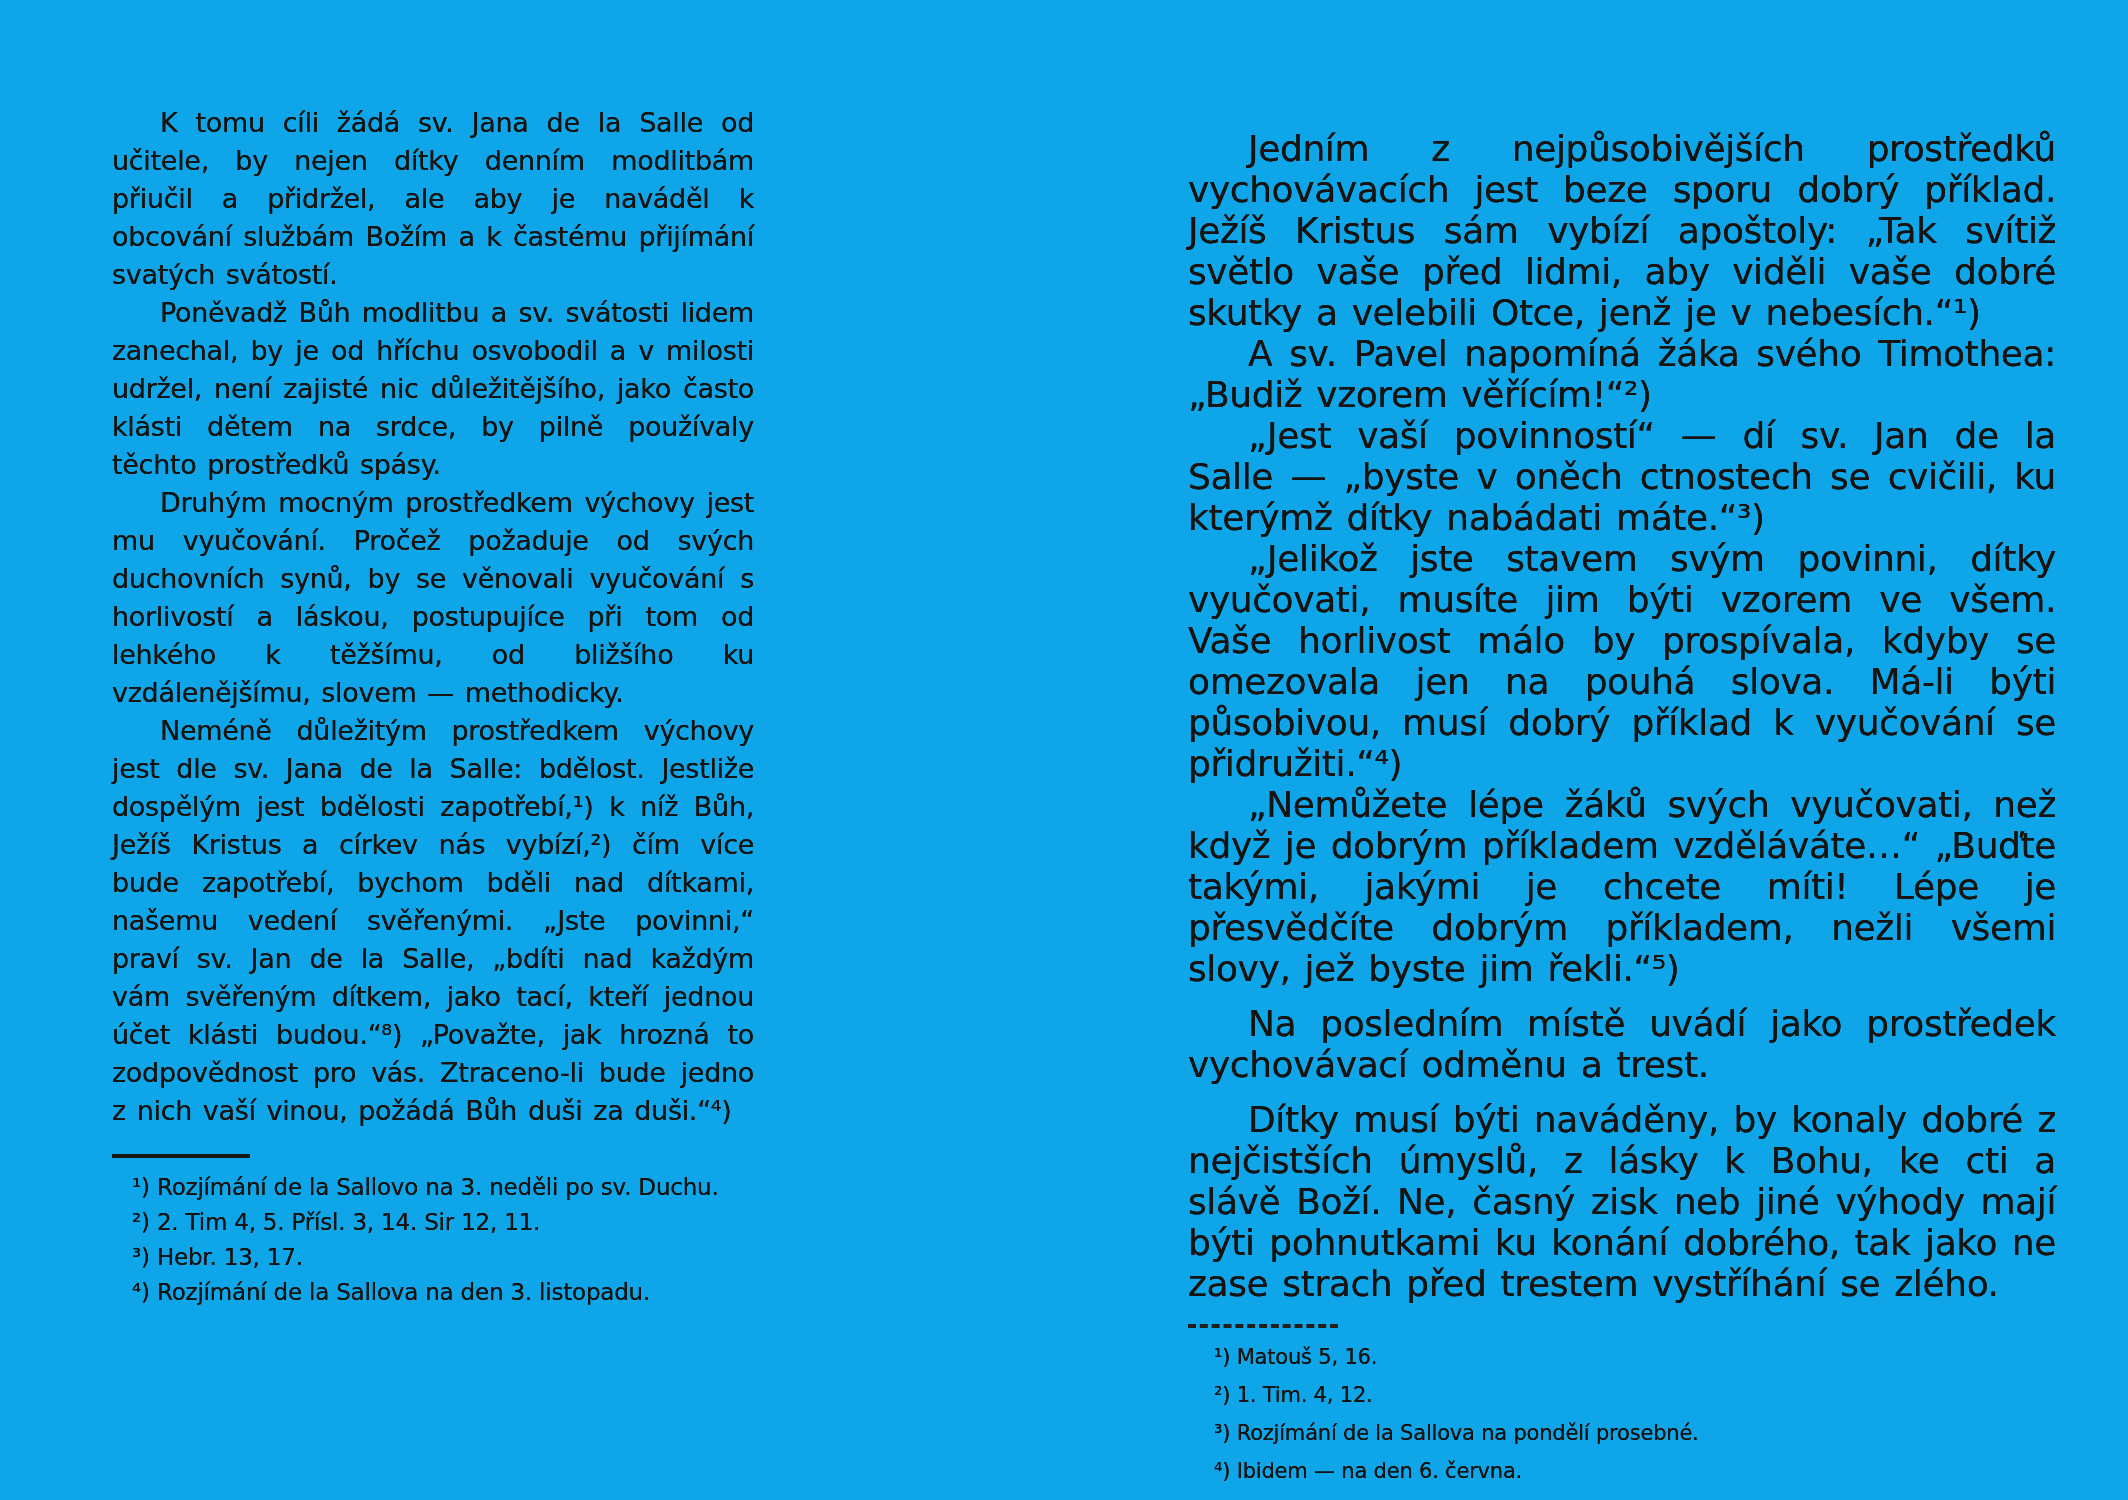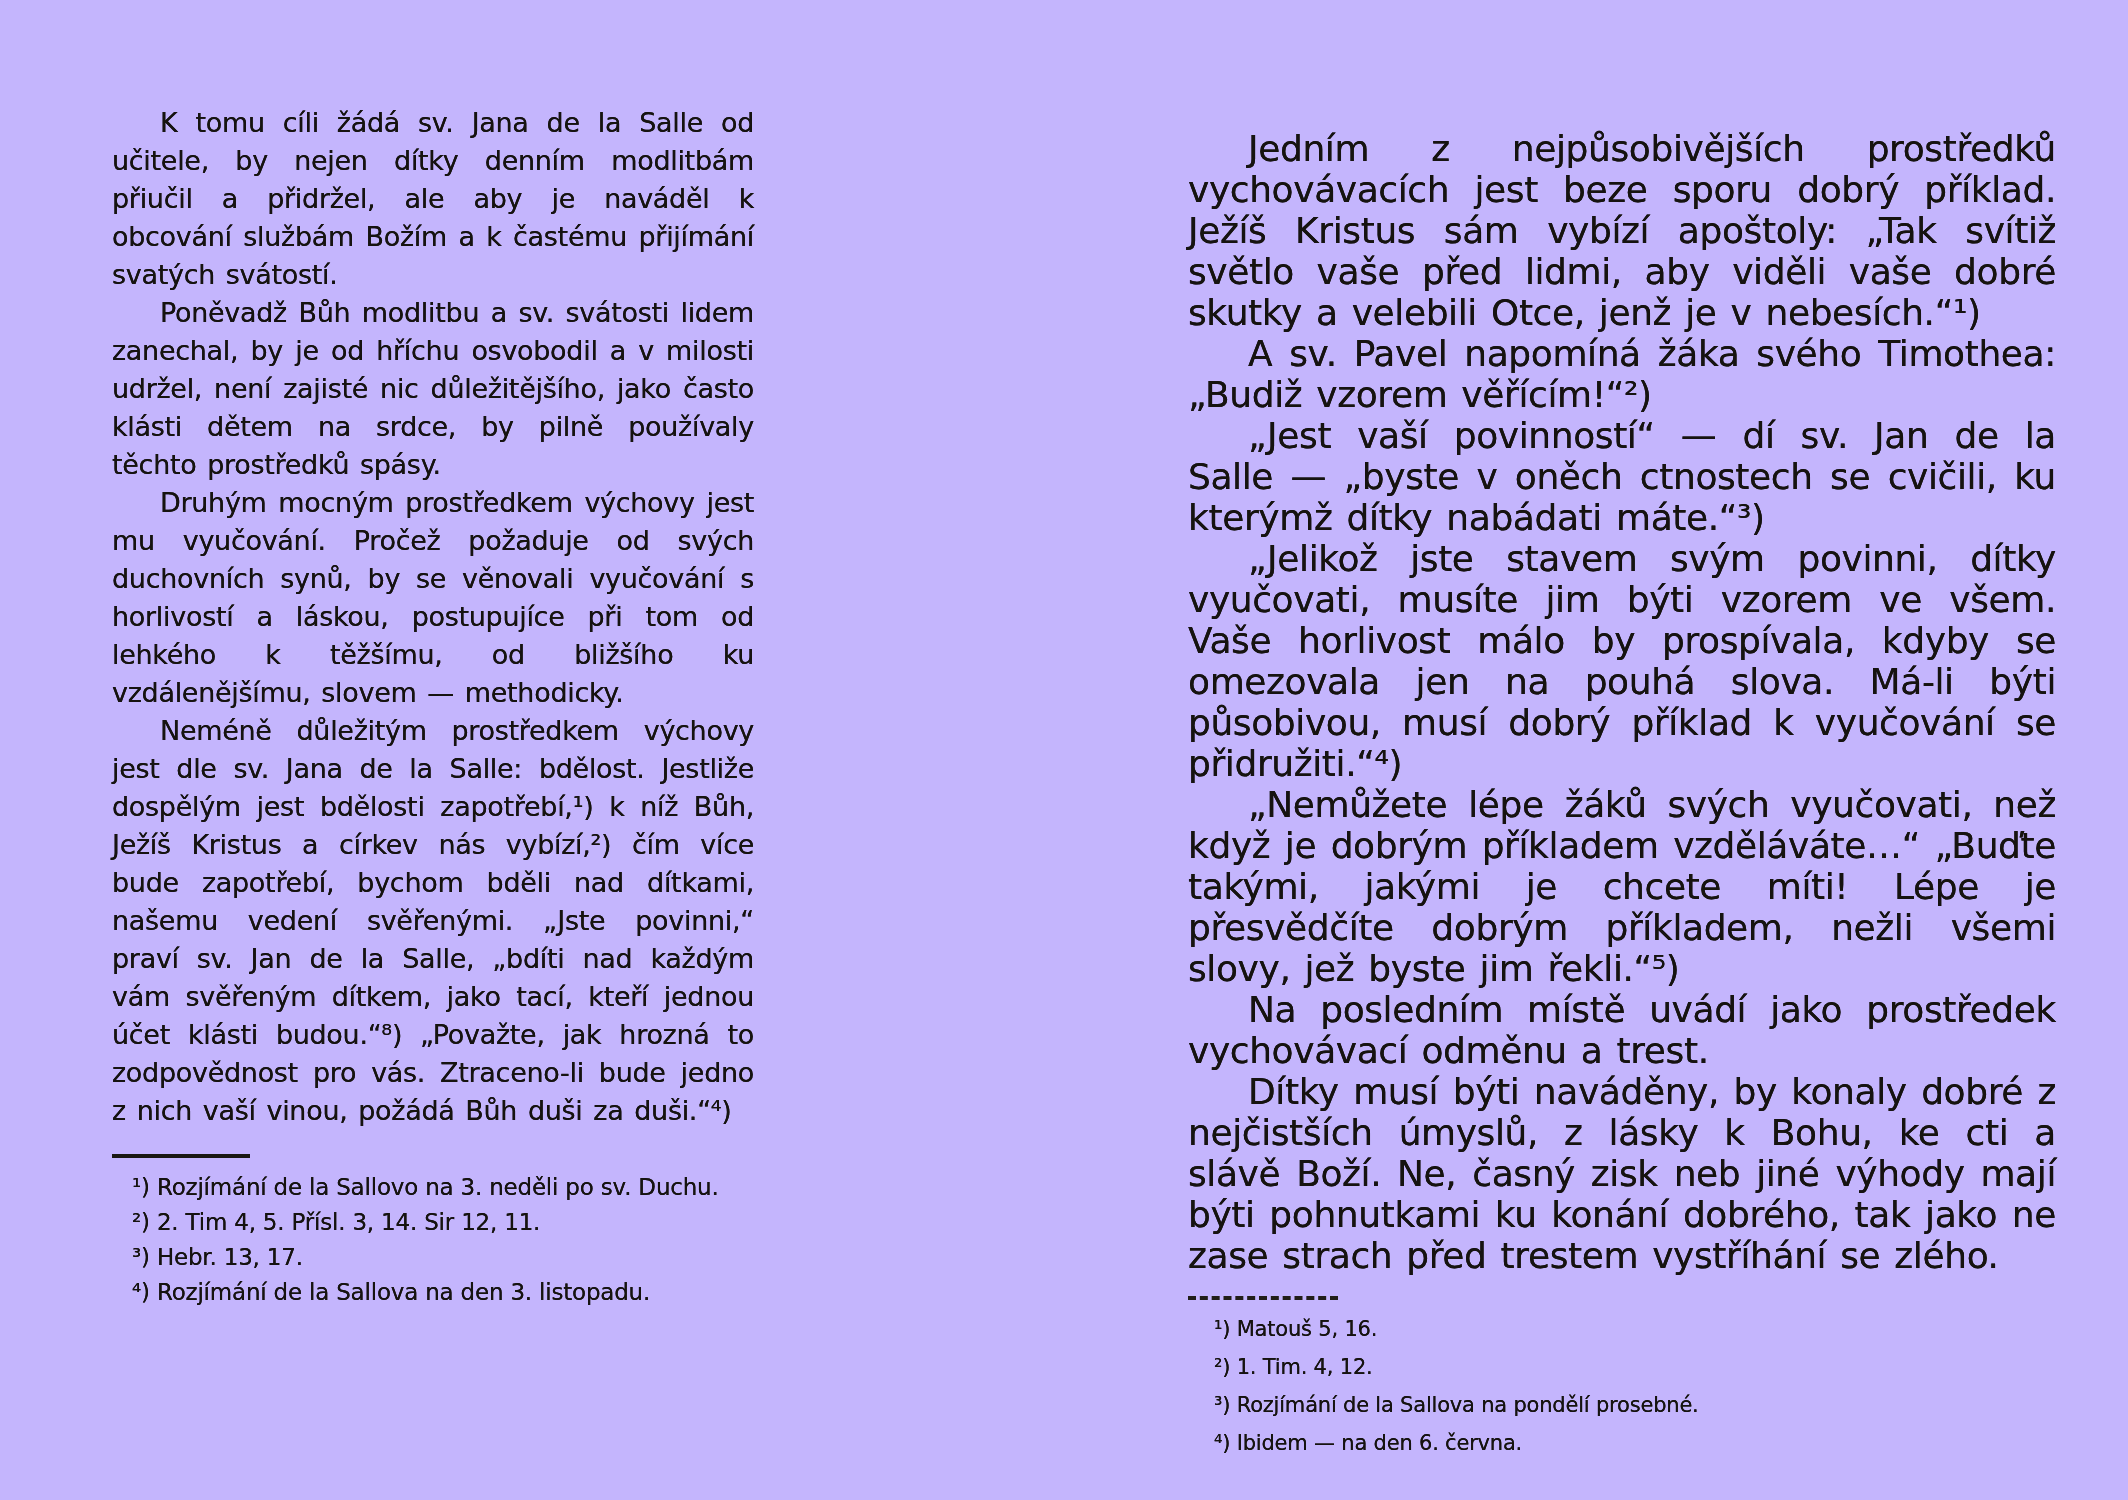--- a/index.html
+++ b/index.html
@@ -7,21 +7,21 @@
     padding: 0;
     width: 2128px;
     height: 1500px;
     background: #ffffff;
     overflow: hidden;
   }
   .spread {
     position: relative;
     width: 2128px;
     height: 1500px;
-    background: #c4b5fd;
+    background: #0ea5e9;
     color: #161310;
     font-family: "DejaVu Sans", "Liberation Sans", sans-serif;
     -webkit-font-smoothing: antialiased;
   }
   .page { position: absolute; }
   .page p {
     margin: 0;
     text-align: justify;
     text-shadow: 0 0 0.6px currentColor;
   }
@@ -59,21 +59,21 @@
     top: 128px;
     width: 868px;
   }
   .page.right p {
     font-size: 36px;
     line-height: 41px;
     text-indent: 60px;
     letter-spacing: -0.4px;
     word-spacing: 3px;
   }
-  .page.right p.gap { }
+  .page.right p.gap { margin-top: 14px; }
   .page.right .fn-rule {
     width: 150px;
     border-top: 4px dashed #221e19;
     margin: 20px 0 10px 0;
   }
   .page.right .fn {
     font-size: 21px;
     line-height: 38px;
     padding-left: 26px;
     letter-spacing: -0.2px;

